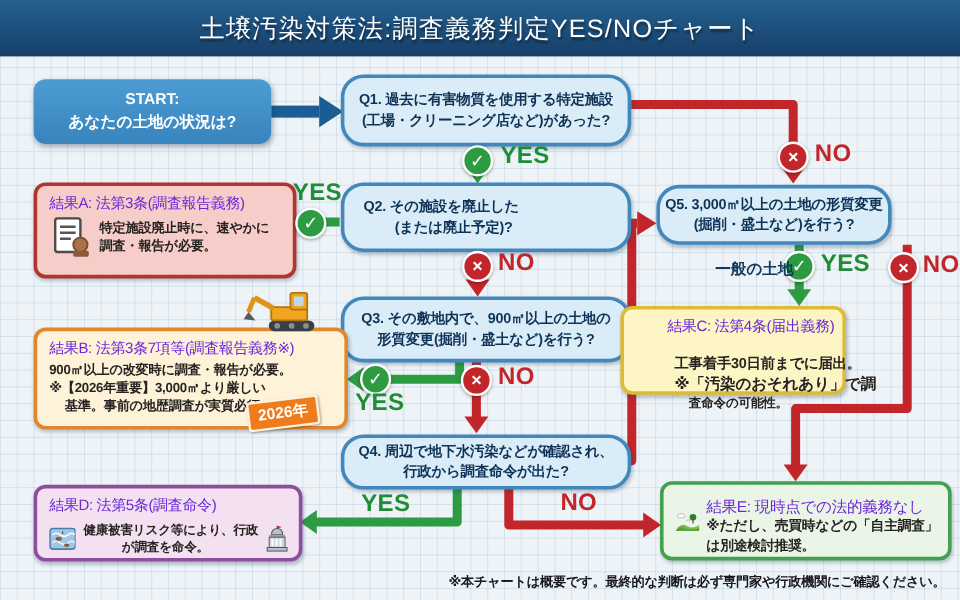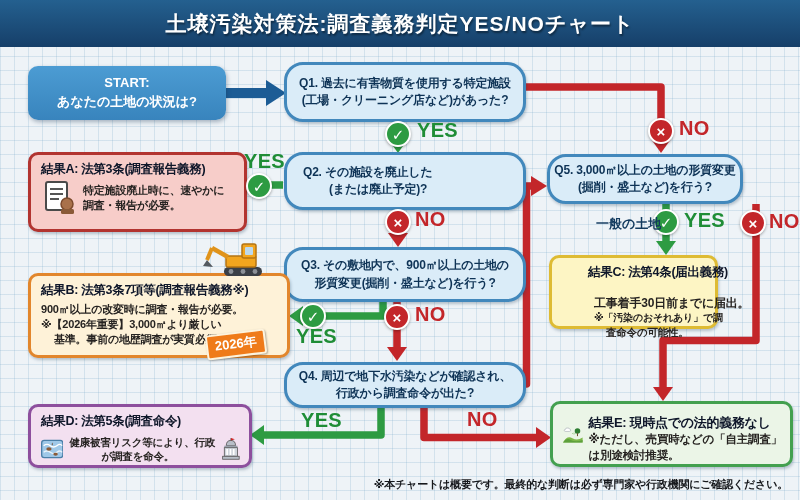--- a/index.html
+++ b/index.html
@@ -11,21 +11,21 @@
       linear-gradient(rgba(130,175,205,.25) 1px, transparent 1px),
       linear-gradient(90deg, rgba(130,175,205,.25) 1px, transparent 1px);
     background-size:14px 14px;
   }
   #header{
     position:absolute;left:0;top:0;width:800px;height:47px;
     background:linear-gradient(180deg,#24608f,#163f69);
     display:flex;align-items:center;justify-content:center;
   }
   #header .t{
-    color:#fff;font-size:21px;font-weight:700;letter-spacing:1px;
+    color:#fff;font-size:21px;font-weight:400;letter-spacing:1px;
     text-shadow:1px 2px 2px rgba(0,0,0,.45);
   }
   .startbox{
     position:absolute;left:28px;top:66px;width:198px;height:54px;
     background:linear-gradient(180deg,#4c9cd3,#3884bd);
     border-radius:10px;color:#fff;font-weight:800;font-size:13px;line-height:1.45;
     display:flex;flex-direction:column;align-items:center;justify-content:center;
     box-shadow:1px 2px 4px rgba(20,50,80,.35);text-align:center;
   }
   .qbox{
@@ -33,26 +33,26 @@
     color:#0e3356;display:flex;flex-direction:column;justify-content:center;align-items:center;
     box-shadow:1px 2px 3px rgba(30,60,90,.28);box-sizing:border-box;padding:2px 3px;
   }
   .qline{font-size:12px;font-weight:800;line-height:1.45;white-space:nowrap;letter-spacing:-.2px;}
   .qbox.leftalign{align-items:flex-start;padding-left:16px;}
   .ind{margin-left:26px;}
   .rbox{
     position:absolute;border-radius:10px;box-shadow:1px 2px 3px rgba(30,60,90,.28);
     box-sizing:border-box;padding:6px 8px 4px 10px;
   }
-  .rtitle{font-size:12.5px;font-weight:700;color:#0f172a;white-space:nowrap;letter-spacing:-.3px;}
+  .rtitle{font-size:12.5px;font-weight:400;color:#6d28d9;white-space:nowrap;letter-spacing:-.3px;}
   .rbody{font-size:11px;font-weight:700;color:#262321;line-height:1.35;white-space:nowrap;letter-spacing:-.2px;}
   .rrow{display:flex;align-items:center;gap:6px;margin-top:2px;}
   #result-a{left:28px;top:152px;width:219px;height:80px;background:#f7cdc9;border:3px solid #b23430;}
   #result-b{left:28px;top:273px;width:262px;height:85px;background:#fef2d8;border:3px solid #e2862c;}
-  #result-c{left:549px;top:255px;width:169px;height:74px;background:#fdf5c4;border:3px solid #debb33;padding-left:36px;}
+  #result-c{left:517px;top:255px;width:188px;height:74px;background:#fdf5c4;border:3px solid #debb33;padding-left:36px;}
   #result-d{left:28px;top:404px;width:224px;height:64px;background:#f3e0f0;border:3px solid #8d4f9d;}
   #result-e{left:550px;top:401px;width:243px;height:66px;background:#ebf5e7;border:3px solid #43a04f;padding-top:8px;}
   .mark{
     position:absolute;width:26px;height:26px;border-radius:50%;border:2px solid #fff;
     color:#fff;font-size:15px;font-weight:800;display:flex;align-items:center;justify-content:center;
     box-shadow:0 1px 3px rgba(0,0,0,.35);box-sizing:border-box;z-index:5;line-height:1;
   }
   .mark.green{background:#2d9b42;}
   .mark.red{background:#c3262a;}
   .flow-label{position:absolute;font-size:20px;font-weight:800;z-index:5;letter-spacing:.3px;}
@@ -192,21 +192,21 @@
       <svg width="38" height="40" viewBox="0 0 38 40">
         <rect x="4" y="2" width="24" height="33" rx="2" fill="#ffffff" stroke="#4a4a4a" stroke-width="2"></rect>
         <line x1="9" y1="10" x2="23" y2="10" stroke="#555" stroke-width="2"></line>
         <line x1="9" y1="16" x2="23" y2="16" stroke="#555" stroke-width="2"></line>
         <line x1="9" y1="22" x2="18" y2="22" stroke="#555" stroke-width="2"></line>
         <path d="M20,31 L32,17 L36,20 L24,34 Z" fill="#f2a51e" stroke="#b47413" stroke-width="1.3"></path>
         <path d="M20,31 L19,36 L24,34 Z" fill="#444"></path>
       </svg>
       <div>
         <div class="rbody" style="font-size:12px;margin-top:12px;">工事着手30日前までに届出。</div>
-        <div class="rbody" style="font-size:10px;">※「汚染のおそれあり」で調</div>
+        <div class="rbody" style="font-size:13px;">※「汚染のおそれあり」で調</div>
         <div class="rbody" style="font-size:10.5px;margin-left:12px;">査命令の可能性。</div>
       </div>
     </div>
   </div>
 
   <div class="rbox box-layer" id="result-d">
     <div class="rtitle">結果D: 法第5条(調査命令)</div>
     <div class="rrow">
       <svg width="34" height="28" viewBox="0 0 34 28">
         <rect x="1" y="1" width="32" height="26" rx="4" fill="#9fc8e8" stroke="#4a7fa8" stroke-width="2"></rect>

